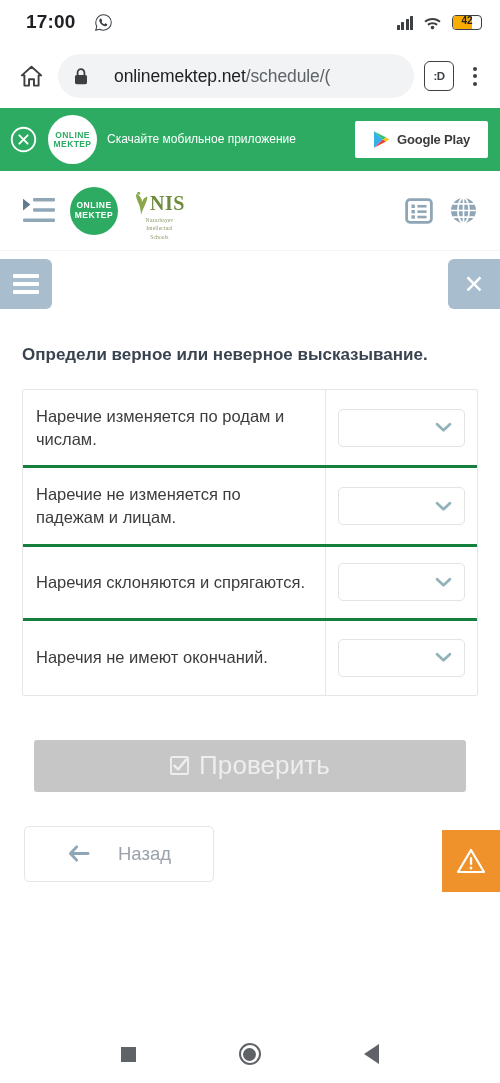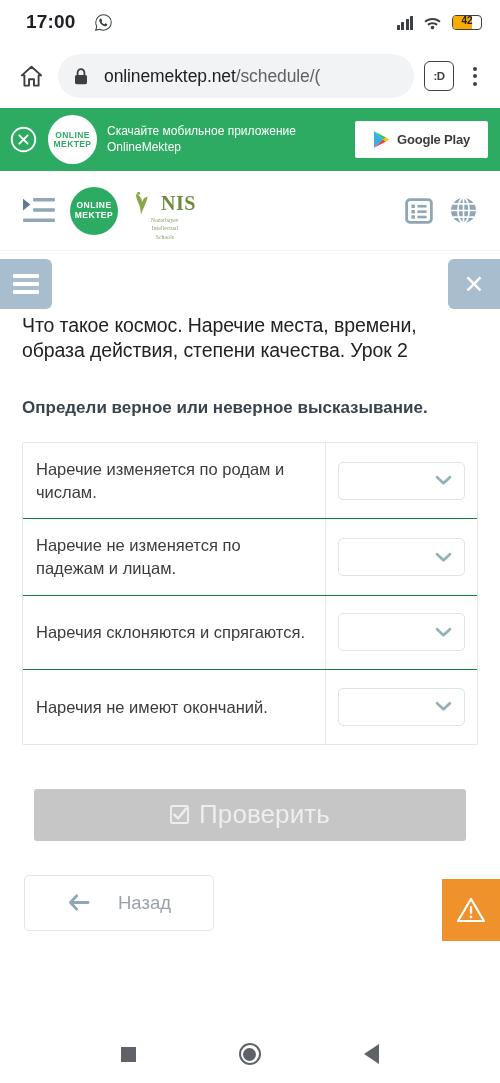--- a/index.html
+++ b/index.html
@@ -38,21 +38,21 @@
   .batt .num{ position:relative; font-size:10px; font-weight:700; color:#202124; line-height:1; }
 
   
   .omnibox-row {
     height: 64px; flex:0 0 64px; display:flex; align-items:center;
     padding: 0 14px 0 14px; gap: 10px; background:#fff;
   }
   .home-btn { width:34px; height:34px; display:flex; align-items:center; justify-content:center; flex:0 0 34px;}
   .urlbar {
     flex:1 1 auto; height:44px; background:#f1f3f4; border-radius:22px;
-    display:flex; align-items:center; padding:0 16px; gap:16px; overflow:hidden; min-width:0;
+    display:flex; align-items:center; padding:0 16px; gap:26px; overflow:hidden; min-width:0;
   }
   .lock { flex:0 0 14px; }
   .urltext { font-size:17.5px; white-space:nowrap; overflow:hidden; color:#5f6368; letter-spacing:-.1px;}
   .urltext b { color:#202124; font-weight:400; }
   .dbtn {
     width:30px; height:30px; flex:0 0 30px; border:1.8px solid #3c4043; border-radius:6px;
     display:flex; align-items:center; justify-content:center;
     font-size:11.5px; font-weight:700; color:#3c4043; letter-spacing:-.5px;
   }
   .kebab { width:22px; flex:0 0 22px; display:flex; flex-direction:column; align-items:center; gap:3.5px; }
@@ -82,21 +82,21 @@
     display:flex; align-items:center; padding:0 22px; gap:14px;
     border-bottom:1px solid #f2f4f6;
   }
   .indent-ico { width:34px; height:30px; flex:0 0 34px; }
   .mektep-circle {
     width:48px; height:48px; flex:0 0 48px; border-radius:50%; background:#2eab63;
     display:flex; flex-direction:column; align-items:center; justify-content:center; line-height:1.1;
   }
   .mektep-circle span{ font-size:8.5px; font-weight:700; color:#fff; letter-spacing:.5px;}
   .nis { flex:0 0 auto; display:flex; flex-direction:column; align-items:center; padding-left:2px;}
-  .nis-main { display:flex; align-items:center; gap:12px;margin-top:10px; }
+  .nis-main { display:flex; align-items:center; gap:1px;margin-top:10px; }
   .nis-word { font-family:"Liberation Serif", serif; font-size:20px; font-weight:700; color:#6e8b3d; letter-spacing:.5px; }
   .nis-sub { font-family:"Liberation Serif", serif; font-size:5.6px; color:#8a9a6a; text-align:center; line-height:1.45; letter-spacing:.1px; }
   .hdr-spacer { flex:1 1 auto; }
   .hdr-ico { width:30px; height:30px; flex:0 0 30px; display:flex; align-items:center; justify-content:center;}
 
   
   .content { flex:1 1 auto; position:relative; padding:0 0 0 0; overflow:hidden; }
   .ctrl-row { position:relative; height:58px; }
   .sq-btn {
     position:absolute; top:8px; width:52px; height:50px; background:#a8bdcd;
@@ -110,21 +110,21 @@
 
   .lesson-title {
     padding: 4px 22px 0 22px; font-size:19.5px; color:#222; line-height:1.26; letter-spacing:-.1px;
   }
   .task-prompt {
     padding: 34px 22px 0 22px; font-size:17px; font-weight:700; color:#3a4450; line-height:1.4;
   }
 
   
   .tbl { margin: 22px 22px 0 22px; border:1px solid #e4e7ea; border-radius:2px; }
-  .trow { display:flex; border-bottom:1px solid #15803d; min-height:74px; }
+  .trow { display:flex; border-bottom:3px solid #15803d; min-height:74px; }
   .trow:last-child { border-bottom:none; }
   .tcell-q {
     flex:1 1 auto; padding:15px 14px 15px 13px; font-size:16.5px; color:#3c3c3c;
     line-height:1.38; display:flex; align-items:center;
   }
   .tcell-a {
     flex:0 0 152px; border-left:1px solid #e4e7ea; display:flex; align-items:center;
     justify-content:center; padding:10px 12px;
   }
   .sel {
@@ -222,21 +222,20 @@
         <circle cx="13" cy="13" r="11.3" fill="none" stroke="#fff" stroke-width="1.8"></circle>
         <path d="M9 9l8 8M17 9l-8 8" stroke="#fff" stroke-width="1.8" stroke-linecap="round"></path>
       </svg>
     </span>
     <span class="promo-logo">
       <span>ONLINE</span>
       <span>MEKTEP</span>
     </span>
     <div class="promo-text">
       <div>Скачайте мобильное приложение</div>
-      <div>OnlineMektep</div>
     </div>
     <div class="gplay">
       <svg width="17" height="19" viewBox="0 0 17 19">
         <path d="M1 1.2 10 9.5 1 17.8z" fill="#33b1e8"></path>
         <path d="M1 1.2 13 7.6 10 9.5z" fill="#2fc06a"></path>
         <path d="M1 17.8 10 9.5l3 1.9z" fill="#ee3a3a"></path>
         <path d="M13 7.6l3.2 1.9L13 11.4 10 9.5z" fill="#f9c009"></path>
       </svg>
       <span class="gplay-label">Google Play</span>
     </div>
@@ -298,21 +297,20 @@
             <i></i>
             <i></i>
             <i></i>
           </span>
       </div>
       <div class="sq-btn right">
         <span class="xmark">✕</span>
       </div>
     </div>
 
-    <div class="lesson-title">Что такое космос. Наречие места, времени, образа действия, степени качества. Урок 2</div>
 
     <div class="task-prompt">Определи верное или неверное высказывание.</div>
 
     <div class="tbl">
 
       <div class="trow">
         <div class="tcell-q">Наречие изменяется по родам и числам.</div>
         <div class="tcell-a">
           <div class="sel">
             <svg class="chev" viewBox="0 0 18 12">

